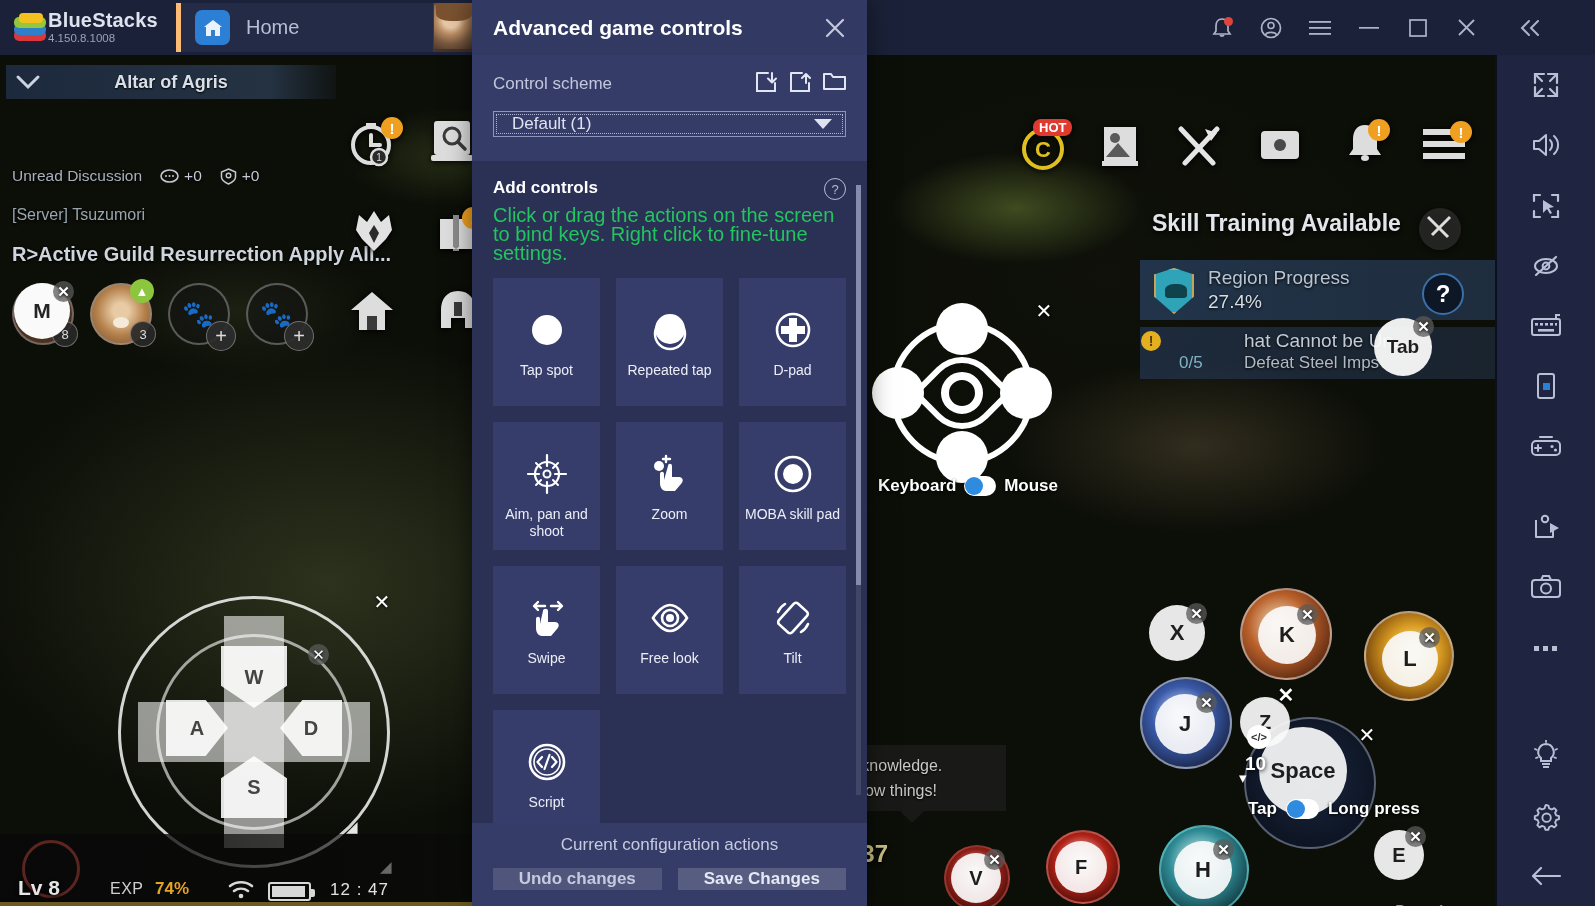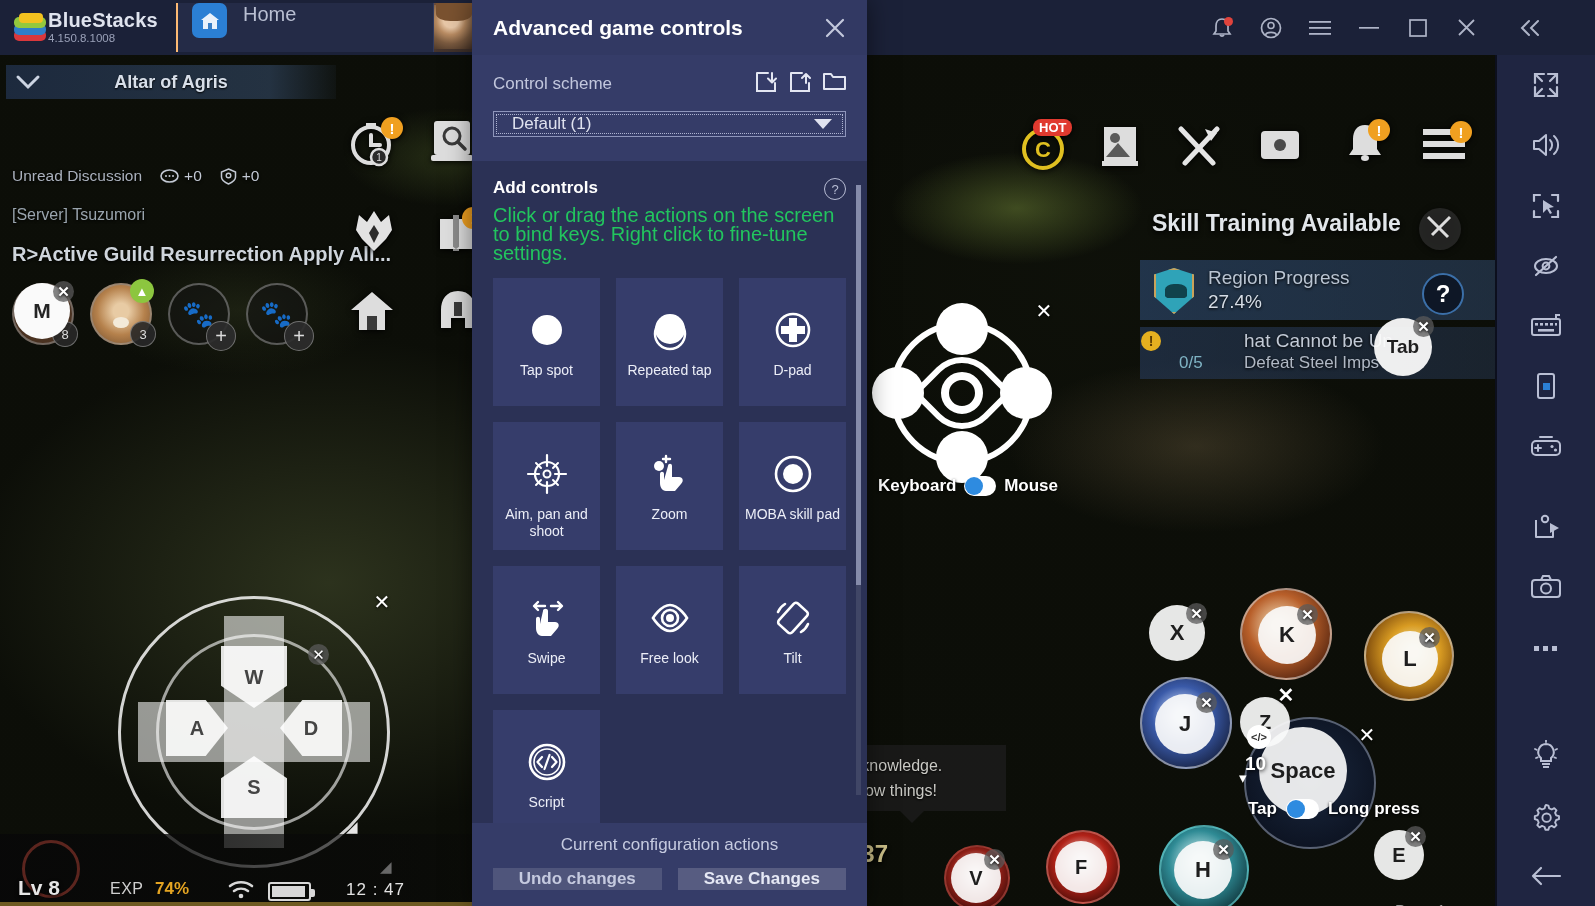--- a/index.html
+++ b/index.html
@@ -24,22 +24,22 @@
   .bs-logo i { position: absolute; left: 0; border-radius: 5px; width: 32px; height: 11px; display: block; }
   .bs-logo i.r { background: #d9383c; top: 17px; }
   .bs-logo i.b { background: #2f7fc9; top: 11px; }
   .bs-logo i.g { background: #93c83d; top: 4px; }
   .bs-logo i.y { background: #f2c11f; top: 0px; left: 5px; width: 24px; height: 10px; border-radius: 4px;}
   .bs-name { font-size: 20px; font-weight: bold; color: #dfe3ee; line-height: 20px; letter-spacing: .2px; }
   .bs-ver { font-size: 11.5px; color: #9aa1b8; line-height: 14px; margin-top: 1px;}
 
   .tab-home {
     position: absolute; left: 176px; top: 3px; width: 258px; height: 49px;
-    background: #242b47; display: flex; gap: 16px; padding-left: 14px;
-    border-left: 2px solid #fdba74; border-right: 1px solid #333b5c;
+    background: #242b47; display: flex; align-items: center; gap: 16px; padding-left: 14px;
+    border-left: 5px solid #fdba74; border-right: 1px solid #333b5c;
   }
   .tab-home .ico {
     width: 35px; height: 35px; border-radius: 7px; background: #2b7fd4;
     display: flex; align-items: center; justify-content: center;
   }
   .tab-home .label { font-size: 20px; color: #b9bfd2; }
 
   .tab-game {
     position: absolute; left: 434px; top: 3px; width: 40px; height: 49px;
     background: linear-gradient(160deg,#6b4b3a,#3a2d28);
@@ -183,21 +183,21 @@
     position:absolute; left: 22px; top: 6px; width: 58px; height:58px; border-radius:50%;
     border: 3px solid rgba(160,60,50,.55);
   }
   .lv-txt { position:absolute; left:18px; top:42px; font-size:21px; font-weight:bold; color:#e6e6e6; text-shadow:0 2px 4px #000;}
   .exp-lbl { position:absolute; left:110px; top:46px; font-size:16px; color:#cfcfcf; letter-spacing:.5px;}
   .exp-val { position:absolute; left:155px; top:45px; font-size:17px; font-weight:bold; color:#e4a422;}
   .wifi-ic { position:absolute; left:228px; top:46px; color:#d8d8d8;}
   .batt { position:absolute; left:268px; top:48px; width:43px; height:19px; border:2px solid #d8d8d8; border-radius:3px;}
   .batt::before{content:"";position:absolute;left:2px;top:2px;width:33px;height:11px;background:#d8d8d8;}
   .batt::after{content:"";position:absolute;right:-6px;top:5px;width:4px;height:8px;background:#d8d8d8;border-radius:0 2px 2px 0;}
-  .clock { position:absolute; left:330px; top:46px; font-size:17px; color:#e2e2e2; letter-spacing:1px;margin-left:16px;}
+  .clock { position:absolute; left:330px; top:46px; font-size:17px; color:#e2e2e2; letter-spacing:1px;}
 
   
   .wasd-wrap { position:absolute; left:118px; top:541px; width:272px; height:272px; }
   .wasd-outer { position:absolute; inset:0; border-radius:50%; border:3px solid rgba(255,255,255,.82); }
   .wasd-inner { position:absolute; left:38px; top:38px; width:196px; height:196px; border-radius:50%; border:3px solid rgba(255,255,255,.6); }
   .cross-v { position:absolute; left:106px; top:20px; width:60px; height:232px; background: rgba(255,255,255,.56); }
   .cross-h { position:absolute; left:20px; top:106px; width:232px; height:60px; background: rgba(255,255,255,.56); }
   .dpad-core { position:absolute; left:56px; top:56px; width:160px; height:160px; }
   .dp {
     position:absolute; width:66px; height:56px; background: rgba(255,255,255,.88);

